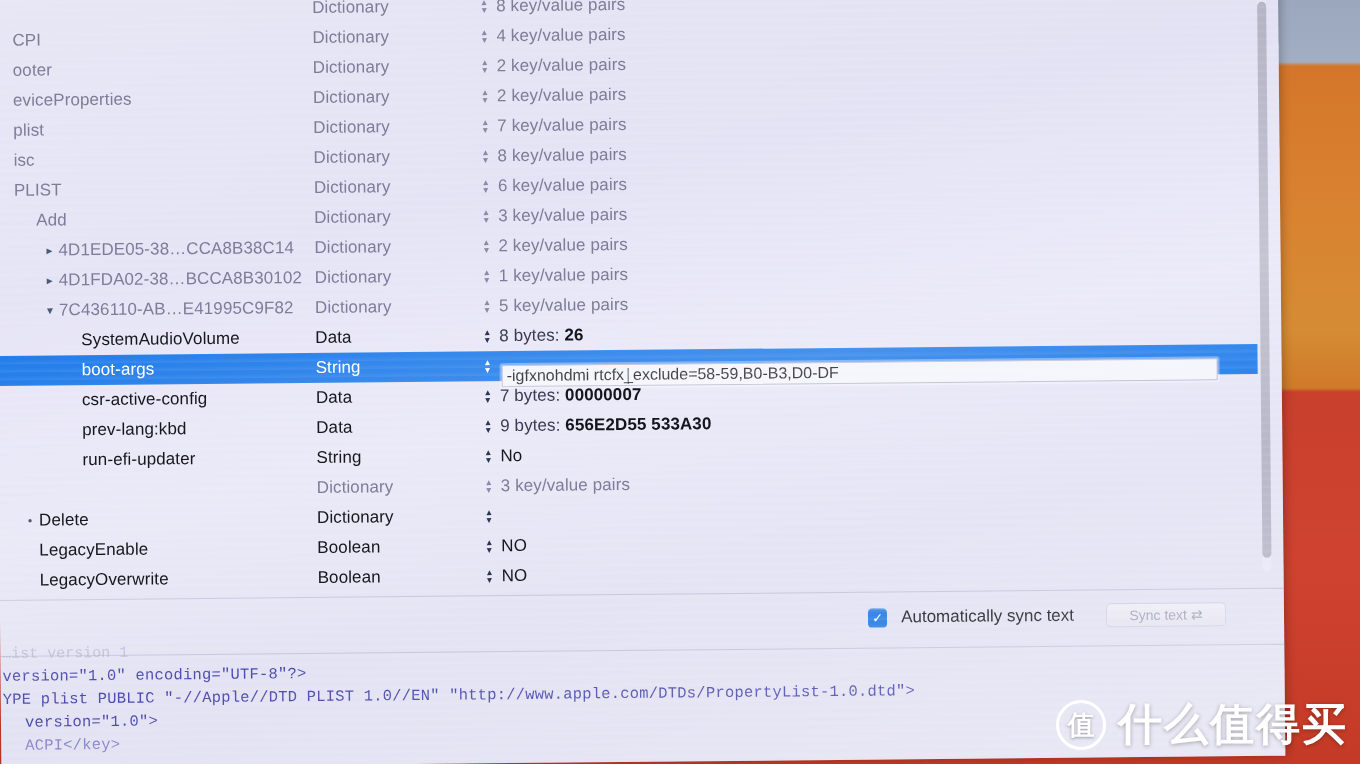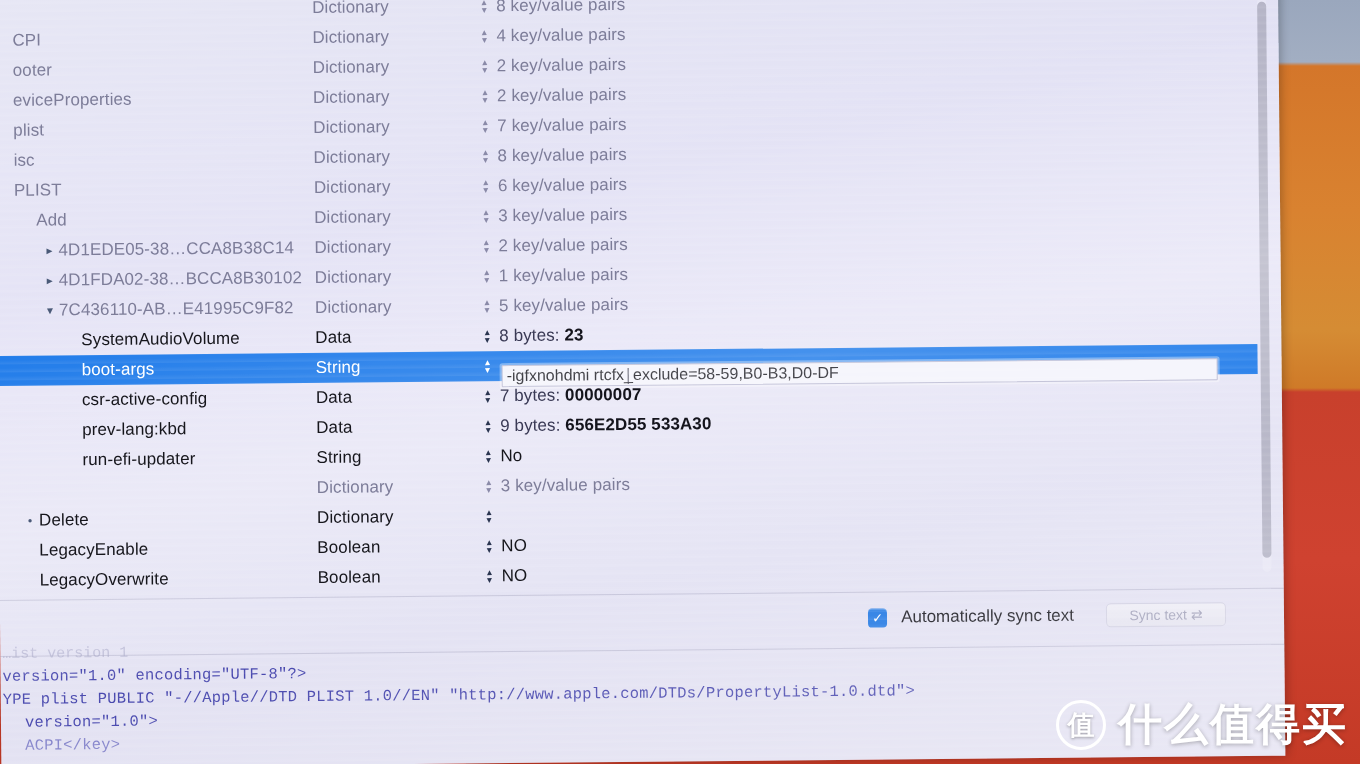--- a/index.html
+++ b/index.html
@@ -359,21 +359,21 @@
             <div class="cell-stepper" style="line-height: 8px; font-size: 10px;">▴<br>▾</div>
             <div class="cell-value">5 key/value pairs</div>
           </div>
           <div class="row">
             <div class="cell-name" style="padding-left: 66px;">
               <span class="disc"></span>
               <span>SystemAudioVolume</span>
             </div>
             <div class="cell-type">Data</div>
             <div class="cell-stepper" style="line-height: 8px; font-size: 10px;">▴<br>▾</div>
-            <div class="cell-value"><span class="bytes-label">8 bytes: </span><span class="bytes-val">23</span></div>
+            <div class="cell-value"><span class="bytes-label">8 bytes: </span><span class="bytes-val">26</span></div>
           </div>
           <div class="row selected">
             <div class="sel-bg"></div>
             <div class="cell-name" style="padding-left: 66px;">
               <span class="disc"></span>
               <span>boot-args</span>
             </div>
             <div class="cell-type">String</div>
             <div class="cell-stepper" style="line-height: 8px; font-size: 10px;">▴<br>▾</div>
             <div class="cell-value"></div>

